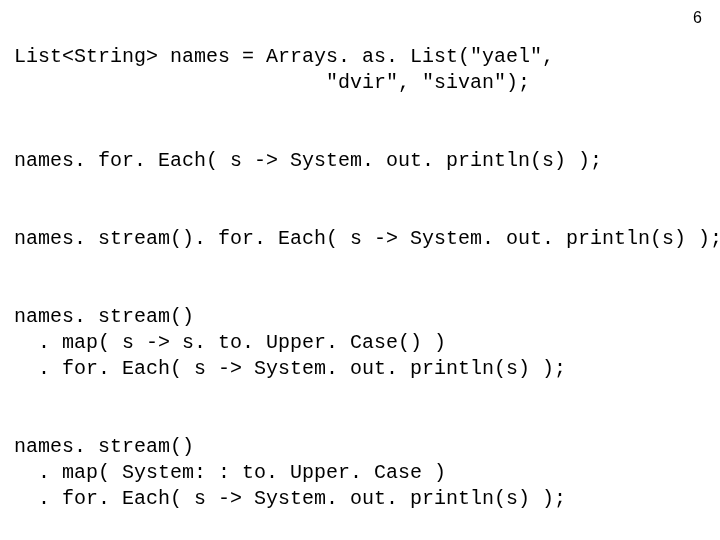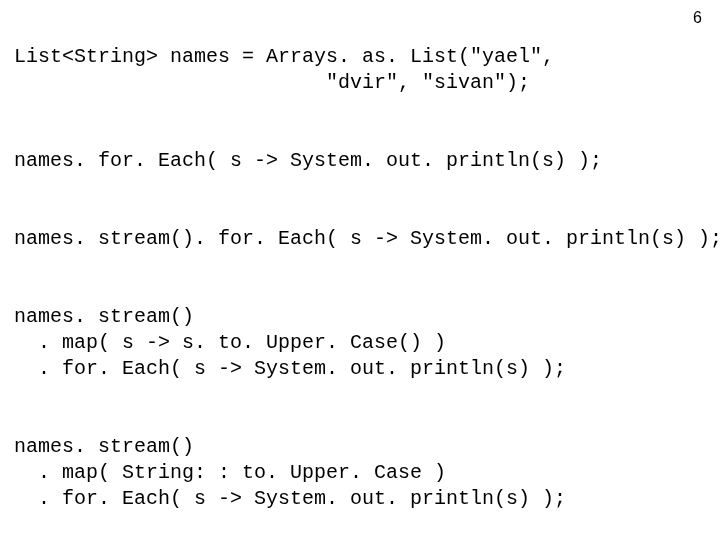--- a/index.html
+++ b/index.html
@@ -50,21 +50,21 @@
 </div>
 
 <div class="code-block">
 <span>names. stream()</span>
 <span>  . map( s -&gt; s. to. Upper. Case() )</span>
 <span>  . for. Each( s -&gt; System. out. println(s) );</span>
 </div>
 
 <div class="code-block">
 <span>names. stream()</span>
-<span>  . map( String: : to. Upper. Case )</span>
+<span>  . map( System: : to. Upper. Case )</span>
 <span>  . for. Each( s -&gt; System. out. println(s) );</span>
 </div>
 
 <div class="code-block">
 
 
 
 </div>
 
 </body></html>

